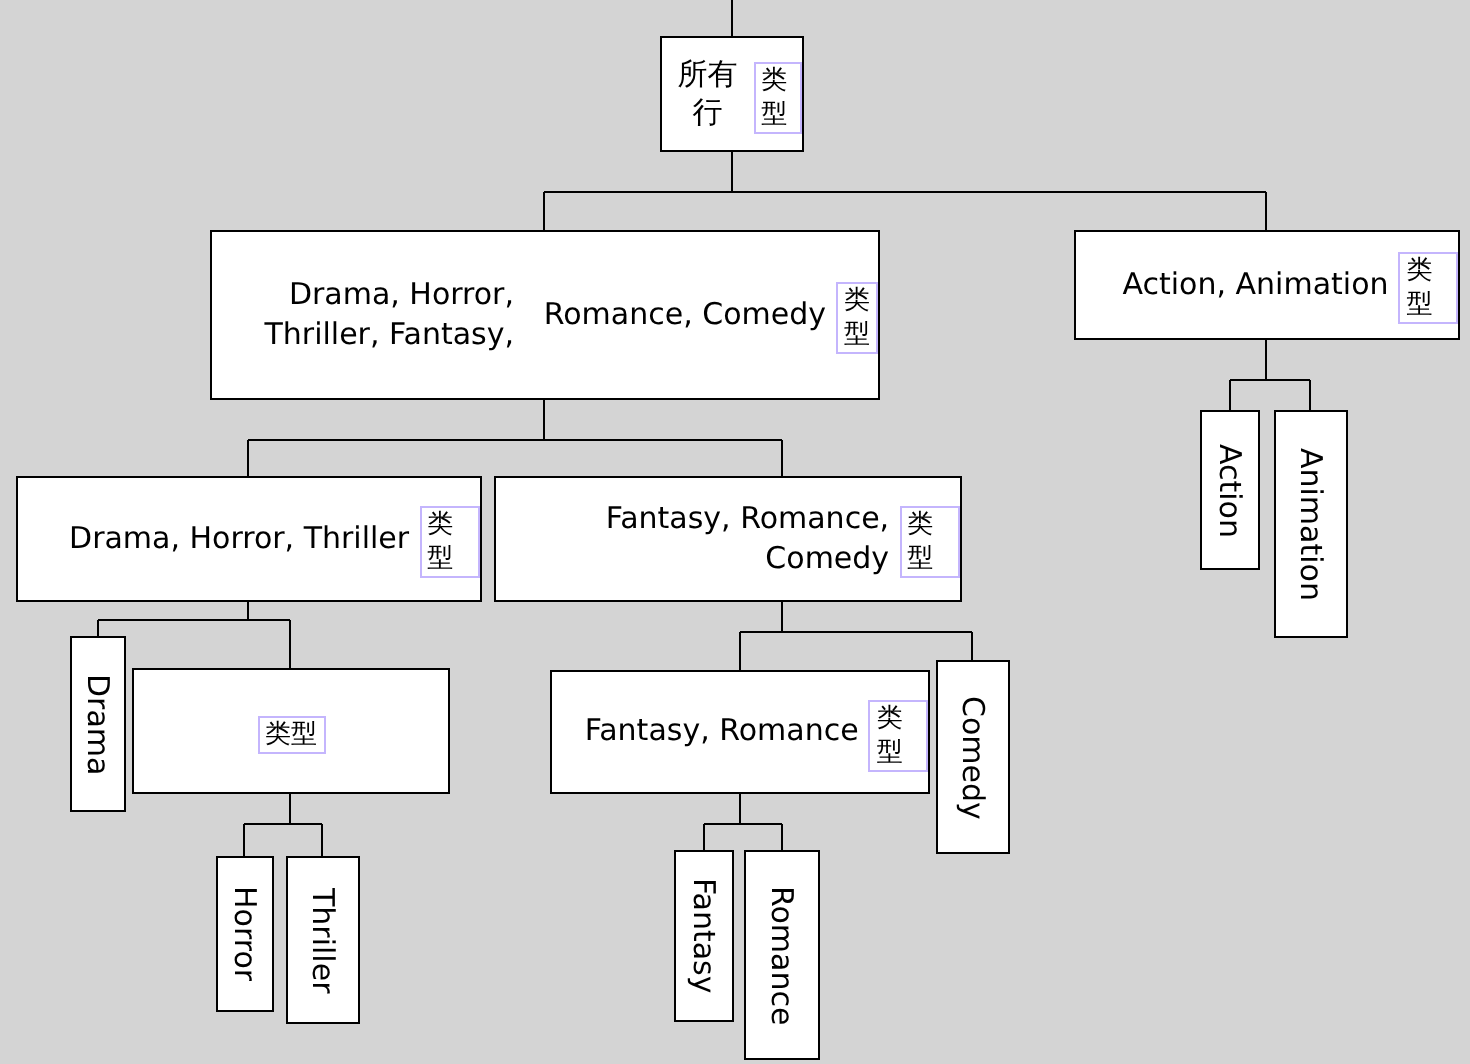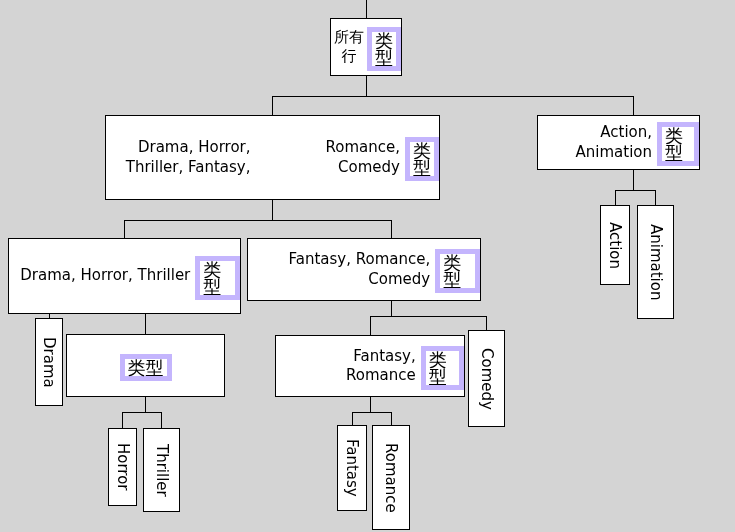--- a/index.html
+++ b/index.html
@@ -23,44 +23,44 @@
     flex-direction:row;
     align-items:center;
     justify-content:center;
     font-size:15px;
     line-height:1.3;
   }
   .node .lines { width:100%; text-align:right; padding:0 5px; }
   .node .lines.center { text-align:center; padding:0 2px; }
   .badge {
     display:inline-block;
-    border:5px solid #c4b5fd;
-    font-size:18px;
+    border:1px solid #c4b5fd;
+    font-size:13px;
     line-height:17px;
     padding:0 3px;
     margin-top:3px;
     background:#fff;
   }
   .node-v {
     position:absolute;
     background:#fff;
     border:1px solid #000;
     writing-mode:vertical-rl;
     font-size:15px;
     display:flex;
     align-items:center;
     justify-content:center;
     padding:3px 1px;
   }
 
   
   #n-root        { left:330px; top:18px;  width:72px;  height:58px; }
   #n-maingroup   { left:105px; top:115px; width:335px; height:85px; }
-  #n-actanim     { left:537px; top:115px; width:163px; height:55px; }
-  #n-dht         { left:8px;   top:238px; width:233px; height:76px; }
+  #n-actanim     { left:537px; top:115px; width:193px; height:55px; }
+  #n-dht         { left:8px;   top:238px; width:233px; height:63px; }
   #n-frc         { left:247px; top:238px; width:234px; height:63px; }
   #n-ht          { left:66px;  top:334px; width:159px; height:63px; }
   #n-fr          { left:275px; top:335px; width:190px; height:62px; }
   #n-drama      { left:35px;  top:318px; width:28px;  height:88px;  }
   #n-horror     { left:108px; top:428px; width:29px;  height:78px;  }
   #n-thriller   { left:143px; top:428px; width:37px;  height:84px;  }
   #n-fantasy    { left:337px; top:425px; width:30px;  height:86px;  }
   #n-romance    { left:372px; top:425px; width:38px;  height:105px; }
   #n-comedy     { left:468px; top:330px; width:37px;  height:97px;  }
   #n-action     { left:600px; top:205px; width:30px;  height:80px;  }

